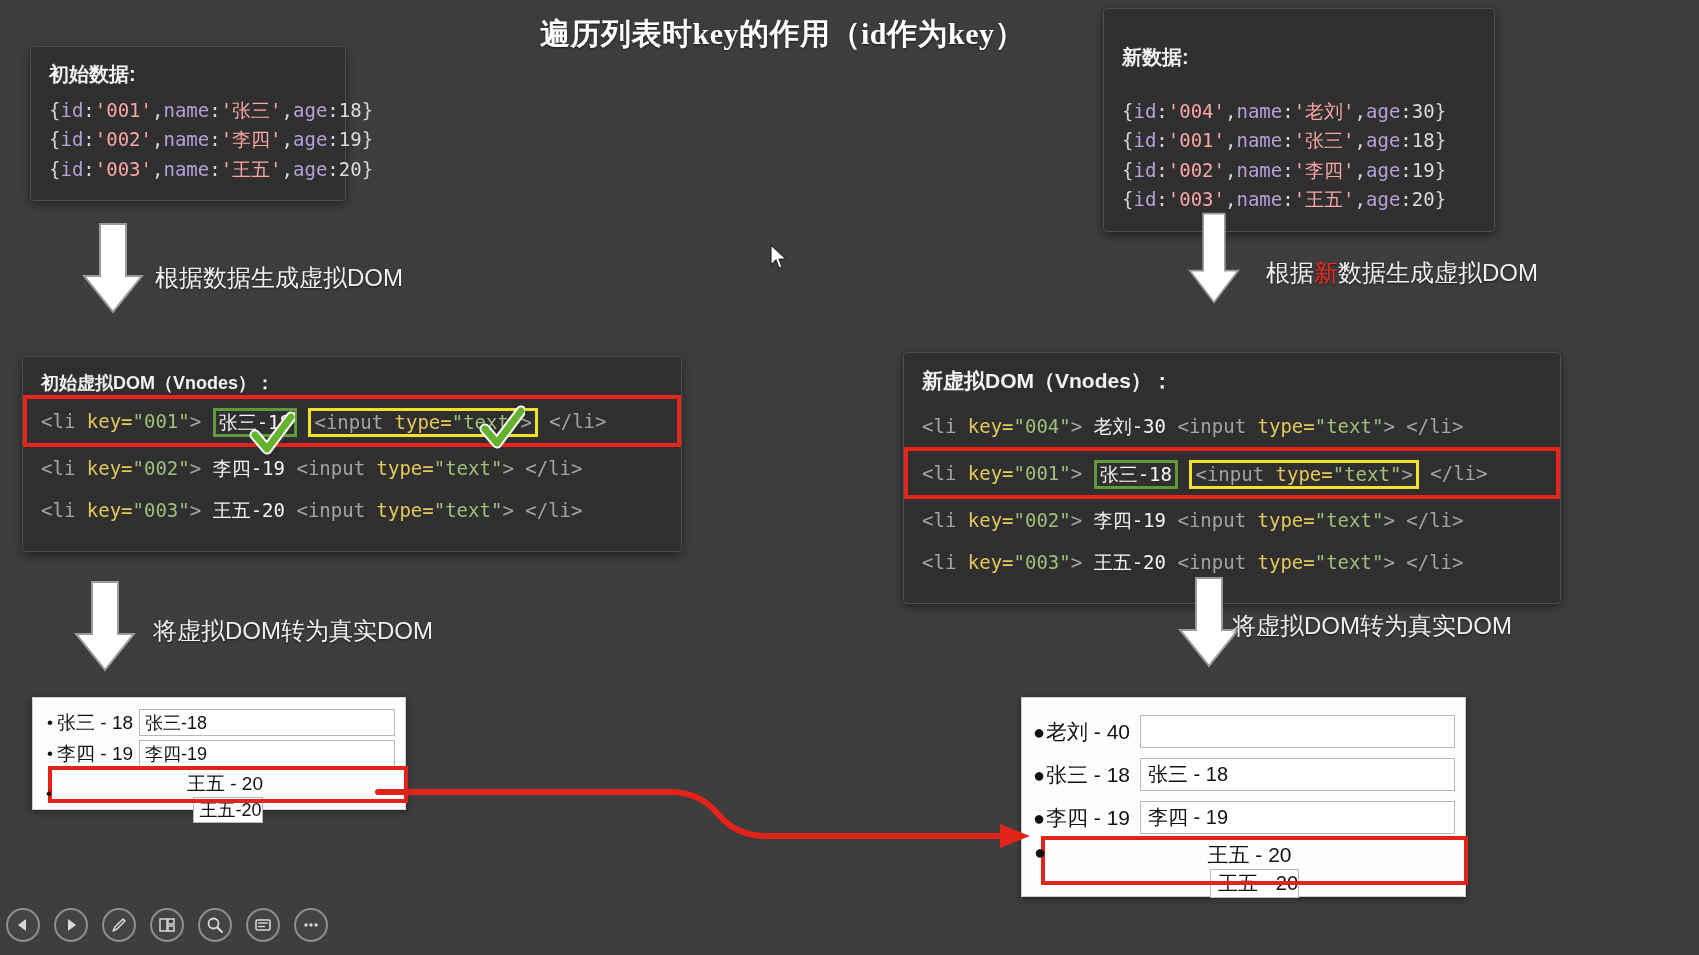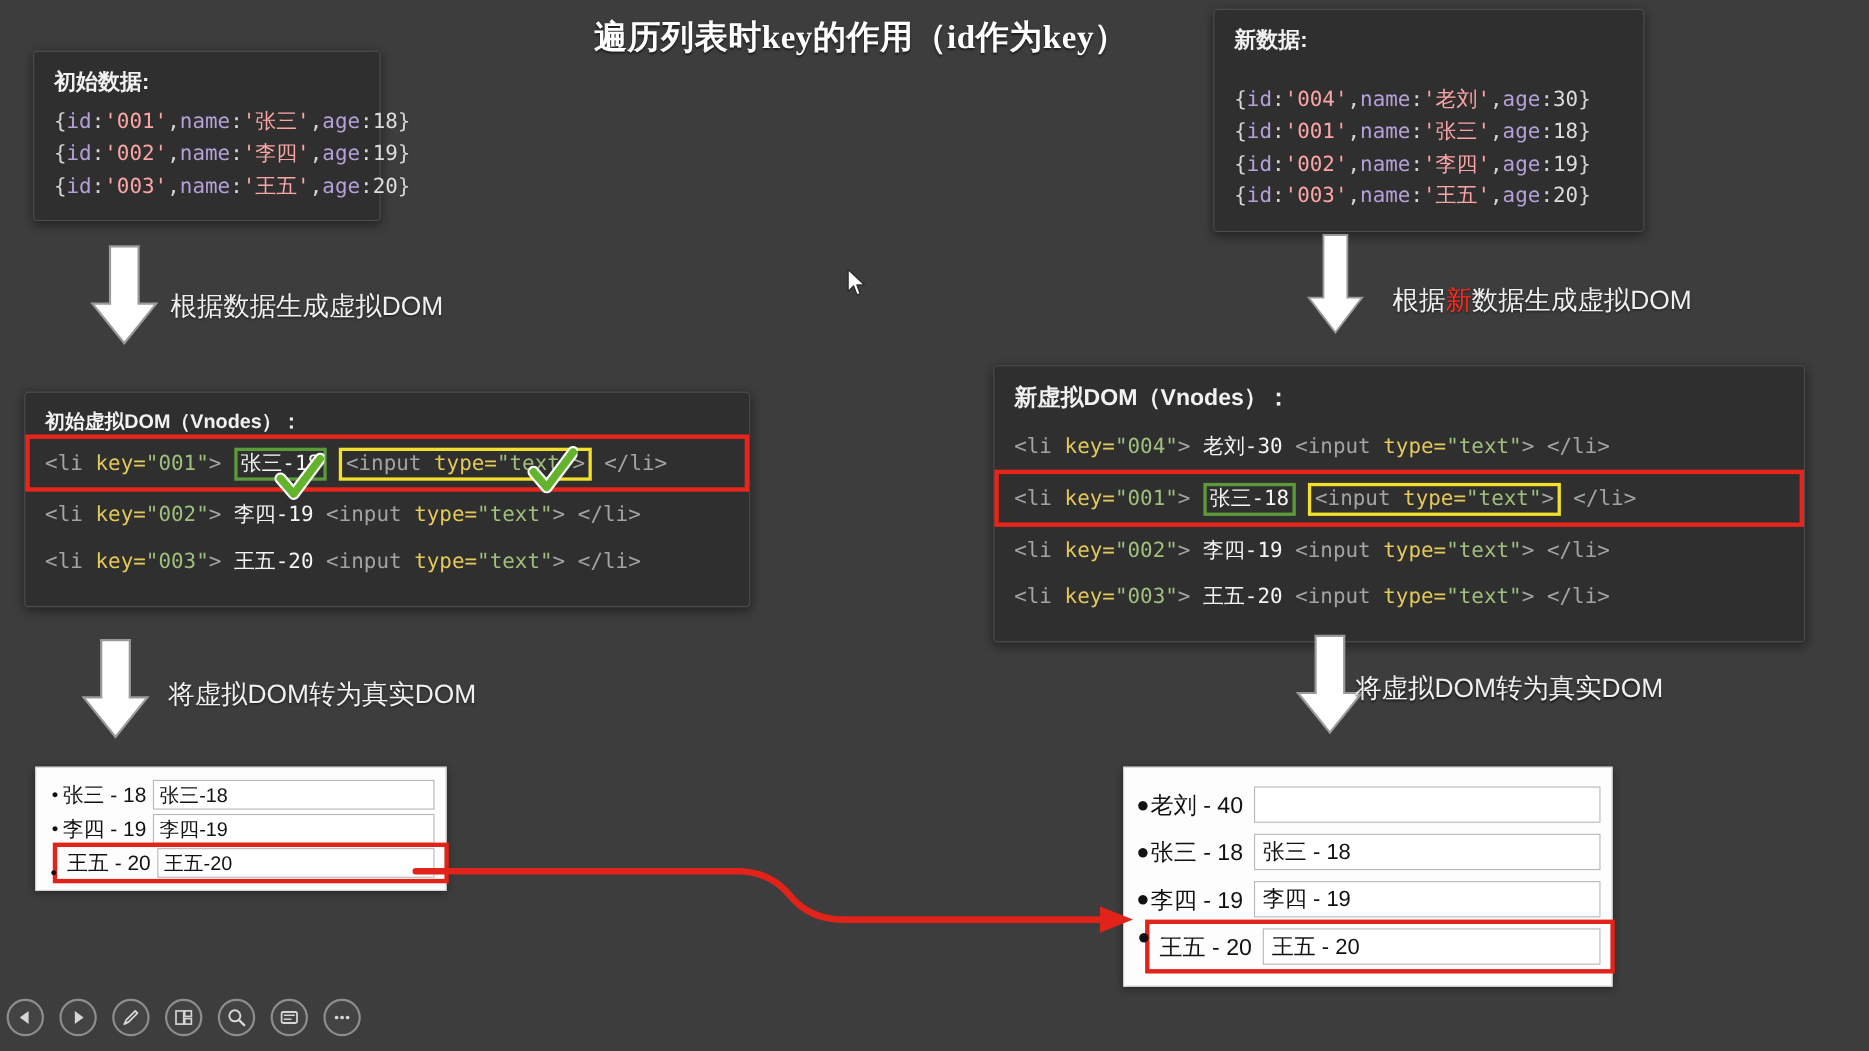--- a/index.html
+++ b/index.html
@@ -48,25 +48,25 @@
   .tok-str   { color: #fca5a5; }
   .tok-num   { color: #dcdcdc; }
   .tok-tag   { color: #a3a3a3; }
   .tok-attr  { color: #e3c85a; }
   .tok-val   { color: #9fbf7c; }
   .tok-txt   { color: #f5f5f5; }
 
   
   #panel-initial-data { left: 30px; top: 46px; width: 316px; }
   #panel-new-data     { left: 1103px; top: 8px; width: 392px; }
-  #panel-new-data .panel-heading { margin-bottom: 26px; }
+  #panel-new-data .panel-heading { margin-bottom: 26px; margin-top: 21px; }
 
   
   #panel-initial-vdom { left: 22px; top: 356px; width: 660px; padding-bottom: 20px;}
-  #panel-new-vdom     { left: 903px; top: 332px; width: 738px; padding-bottom: 20px;}
+  #panel-new-vdom     { left: 903px; top: 352px; width: 658px; padding-bottom: 20px;}
   .vdom-line {
     font-family: "DejaVu Sans Mono", "Liberation Mono", monospace;
     font-size: 19px;
     line-height: 42px;
     white-space: nowrap;
     position: relative;
   }
   .box-green {
     border: 3px solid #5d9b3a;
     padding: 1px 3px;
@@ -153,20 +153,21 @@
     height: 27px;
     display: flex; align-items: center;
     padding-left: 5px;
     color: #111; font-size: 18px; white-space: nowrap;
     font-family: "Liberation Sans", sans-serif;
   }
   #dom-right .dom-input { height: 33px; font-size: 20px; padding-left: 7px;}
   .row-redbox {
     outline: 4px solid #e2231a;
     outline-offset: -1px;
+    flex-direction: column;
   }
 
   
   #red-connector { left: 370px; top: 780px; width: 660px; height: 90px; }
   #red-connector svg { display:block; width:100%; height:100%; }
 
   
   #cursor { left: 770px; top: 244px; width: 18px; height: 26px; }
   #cursor svg { display:block; width:100%; height:100%; }
 

